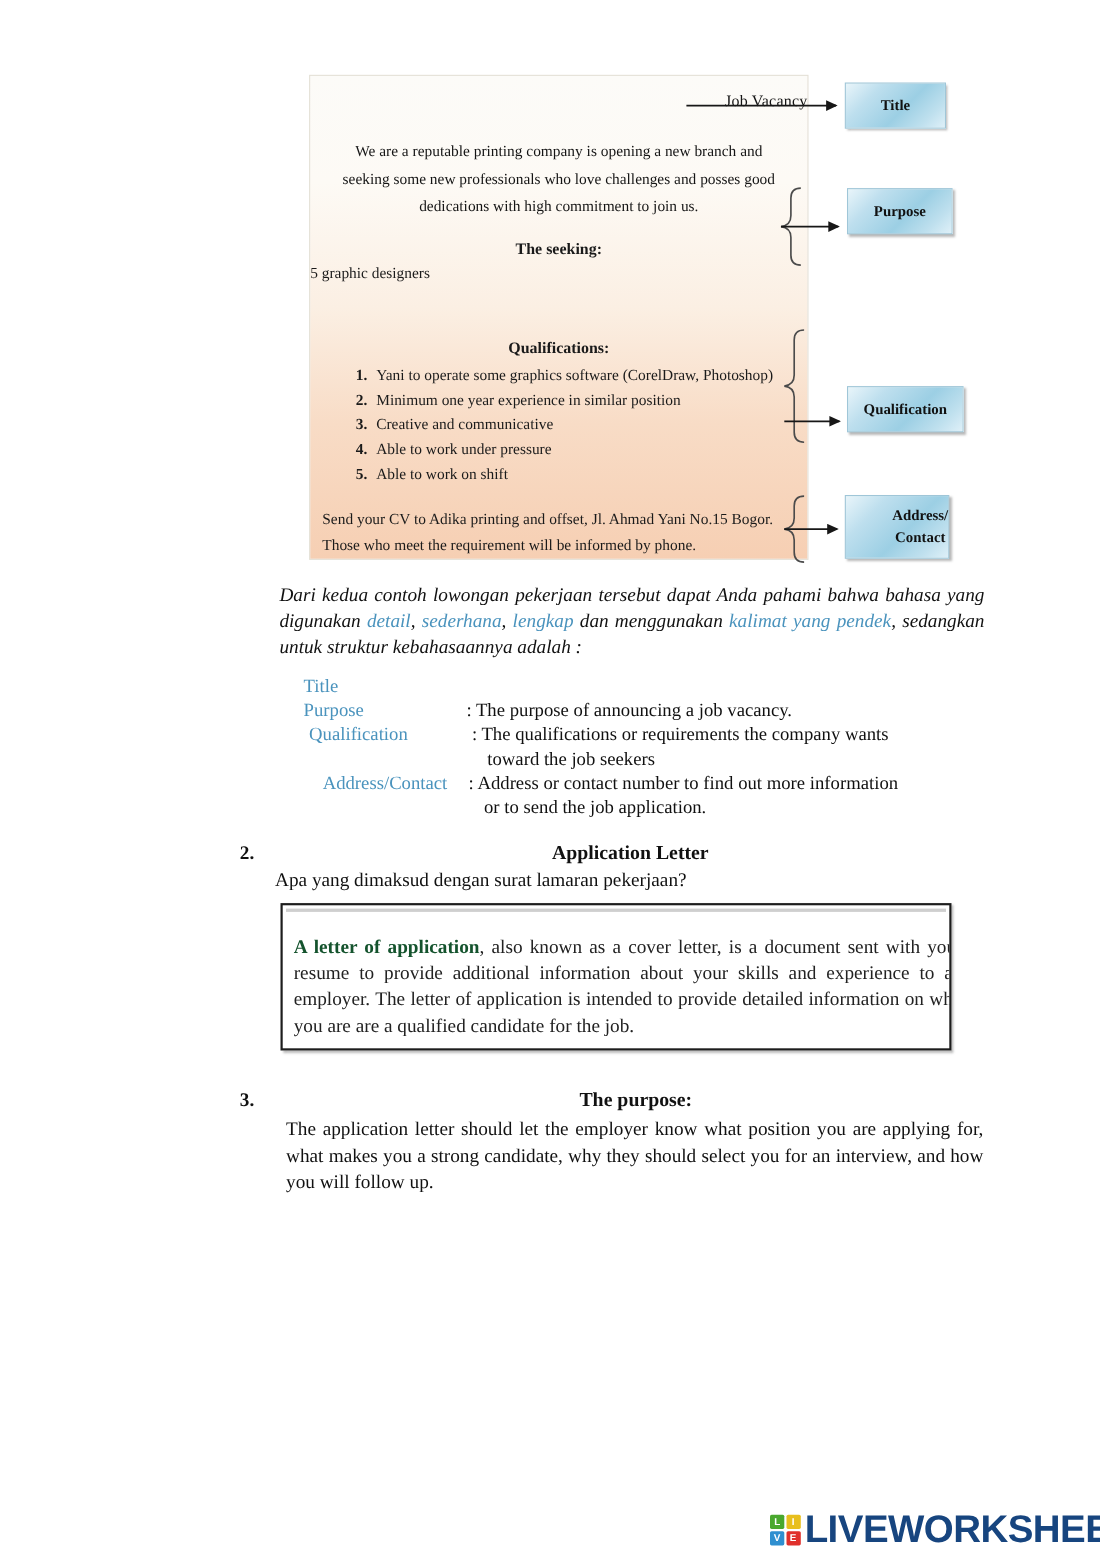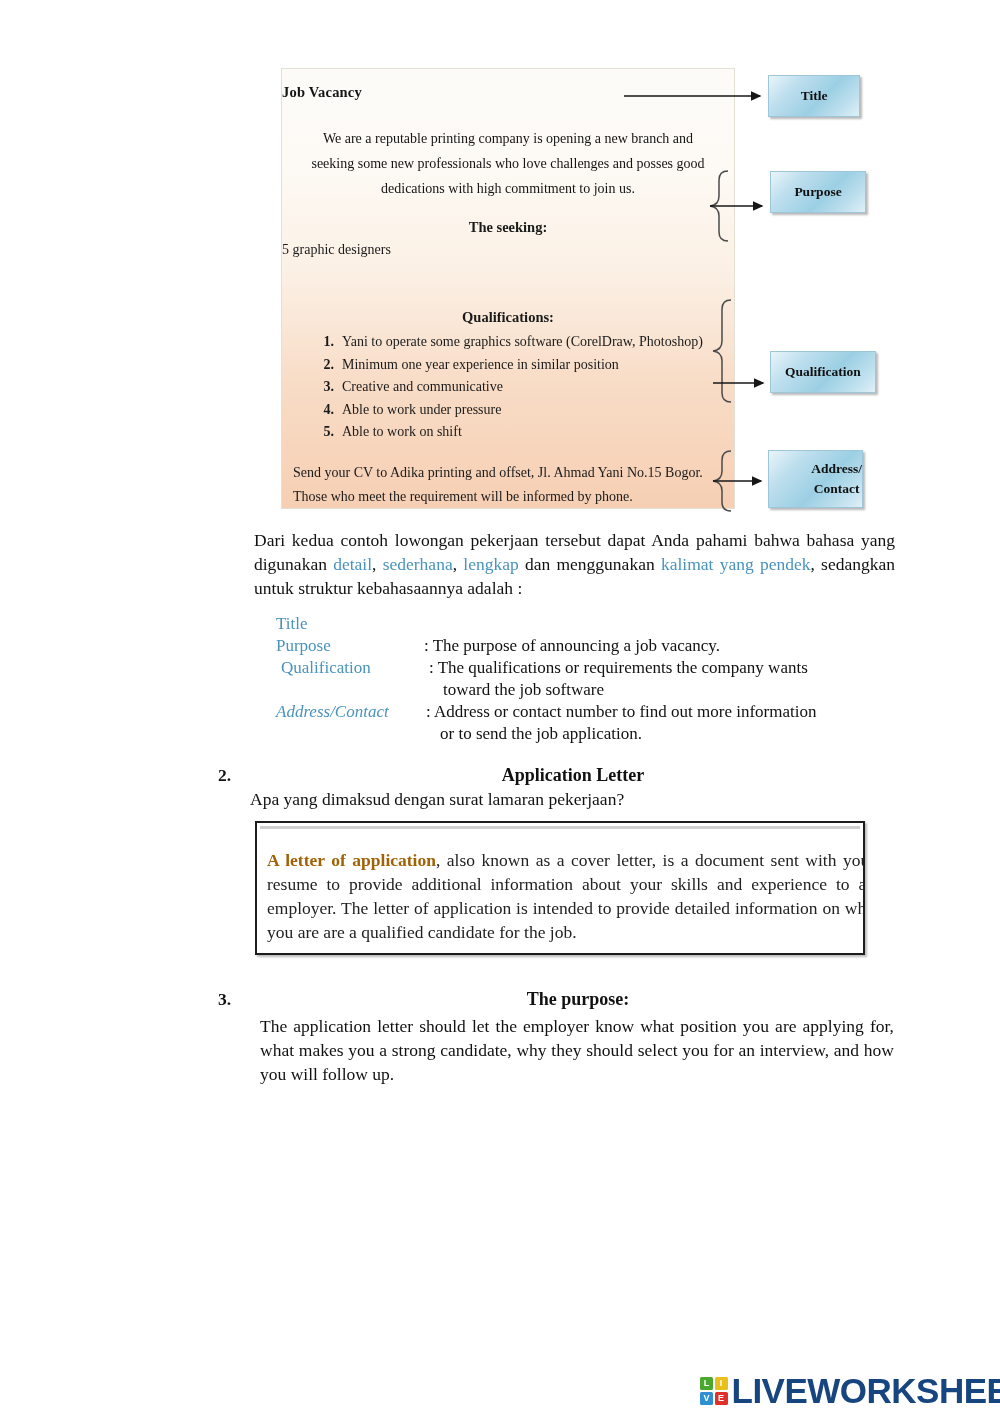--- a/index.html
+++ b/index.html
@@ -34,22 +34,22 @@
         #fbefe3 48%,
         #f8dcc6 72%,
         #f6cfb3 100%);
     border: 1px solid #e4e0d6;
     box-sizing: border-box;
   }
   .poster-title {
     position: absolute;
     left: 0; right: 0;
     top: 15px;
-    text-align: left;
-    font-weight: bold;
+    text-align: right;
+    font-weight: normal;
     font-size: 14.5px;
     letter-spacing: .2px;
     color: #141414;
   }
   .poster-purpose {
     position: absolute;
     left: 24px; right: 24px;
     top: 57px;
     text-align: center;
     font-size: 14px;
@@ -144,20 +144,21 @@
   .callout-qual    { left: 770px; top: 351px; width: 106px; height: 42px; }
   .callout-addr    { left: 768px; top: 450px; width: 95px;  height: 58px; justify-content: flex-end; }
 
   
   .para {
     position: absolute;
     font-size: 17.5px;
     line-height: 24px;
     text-align: justify;
     color: #111111;
+    font-style: italic;
   }
   .kw { color: #4a93bd; }
 
   .para-intro {
     left: 254px;
     top: 528px;
     width: 641px;
   }
 
   
@@ -173,21 +174,21 @@
     display: flex;
     align-items: flex-start;
   }
   .defterm {
     width: 148px;
     flex: 0 0 148px;
     color: #4a93bd;
     text-align: left;
   }
   .defterm.indent1 { padding-left: 5px; }
-  .defterm.rightish { text-align: left; padding-right: 2px; font-style: italic; }
+  .defterm.rightish { text-align: center; padding-right: 2px; }
   .defdesc { flex: 1; color: #111111; }
   .defdesc .cont { display: block; padding-left: 14px; }
 
   
   .numsec {
     position: absolute;
     font-size: 17.5px;
     color: #111111;
   }
   .numsec .num {
@@ -246,21 +247,21 @@
   .framebox .inner {
     position: absolute;
     left: 10px;
     top: 25px;
     width: 608px;
     font-size: 17.5px;
     line-height: 24px;
     text-align: justify;
     color: #222222;
   }
-  .framebox .inner b { font-weight: bold; color: #a16207; }
+  .framebox .inner b { font-weight: bold; color: #14532d; }
 
   
   .logo {
     position: absolute;
     left: 700px;
     top: 1371px;
     display: flex;
     align-items: center;
   }
   .logo-blocks {
@@ -358,21 +359,21 @@
       <div class="defterm">Title</div>
     </div>
     <div class="defrow">
       <div class="defterm">Purpose</div>
       <div class="defdesc">: The purpose of announcing a job vacancy.</div>
     </div>
     <div class="defrow">
       <div class="defterm indent1">Qualification</div>
       <div class="defdesc">
         <span>: The qualifications or requirements the company wants</span>
-        <span class="cont">toward the job software</span>
+        <span class="cont">toward the job seekers</span>
       </div>
     </div>
     <div class="defrow">
       <div class="defterm rightish">Address/Contact</div>
       <div class="defdesc">
         <span>: Address or contact number to find out more information</span>
         <span class="cont">or to send the job application.</span>
       </div>
     </div>
   </div>

